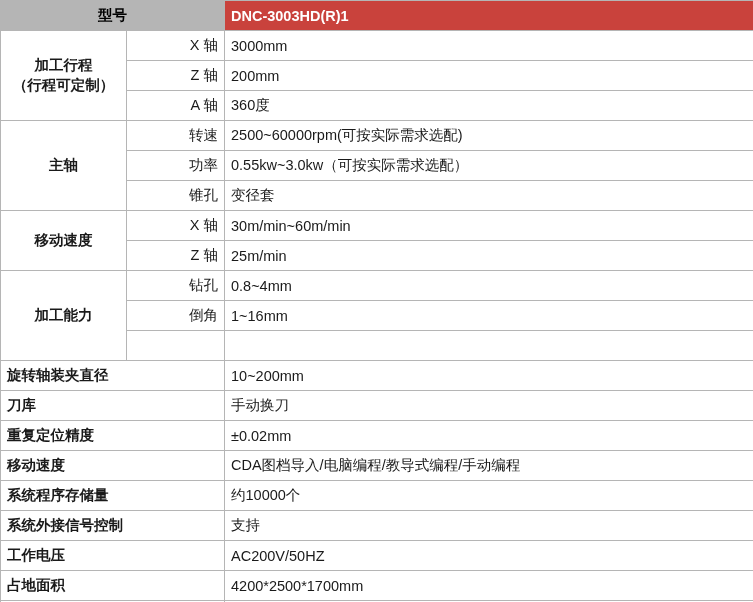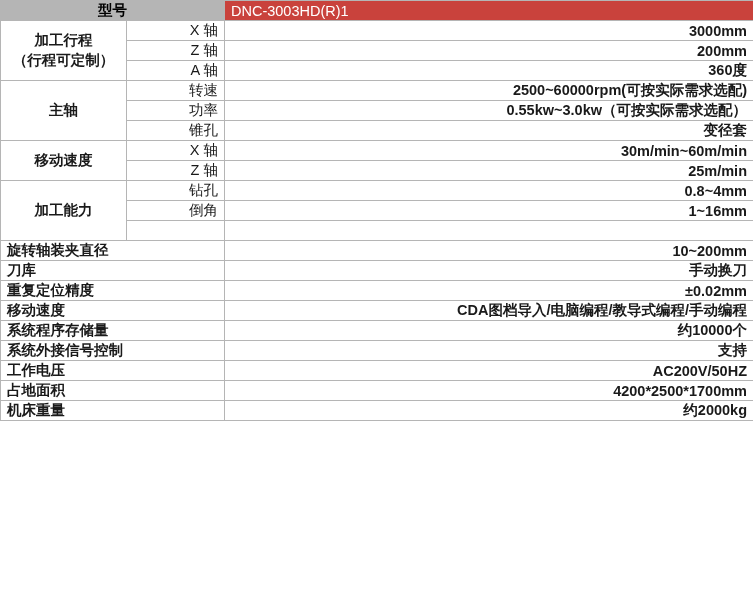--- a/index.html
+++ b/index.html
@@ -15,58 +15,57 @@
     overflow: hidden;
   }
   .spec-table {
     width: 753px;
     border-collapse: collapse;
     table-layout: fixed;
   }
   .spec-table td {
     border: 1px solid #b5b5b5;
     font-size: 14.5px;
-    height: 20px;
+    height: 30px;
     padding: 0 6px;
     box-sizing: border-box;
     vertical-align: middle;
   }
   
   col.c1 { width: 126px; }
   col.c2 { width: 98px; }
   col.c3 { width: 529px; }
 
   .header-label {
     background: #b5b5b5;
     color: #000000;
     font-weight: bold;
     text-align: center;
     font-size: 17px;
   }
   .header-value {
     background: #c9423c;
     color: #ffffff;
-    font-weight: normal;
+    font-weight: bold;
     font-size: 16px;
     padding-left: 14px;
   }
   .grp {
     text-align: center;
     font-weight: bold;
     font-size: 15px;
   }
   .sub {
     text-align: right;
     font-size: 14.5px;
   }
   .val {
     padding-left: 14px;
     font-size: 14.5px;
-    text-align: right;
-    font-weight: bold;
+    text-align: left;
   }
   .grp-small {
     font-size: 14px;
     line-height: 1.35;
   }
   .wide-label {
     text-align: left;
     font-weight: bold;
     font-size: 15px;
   }

